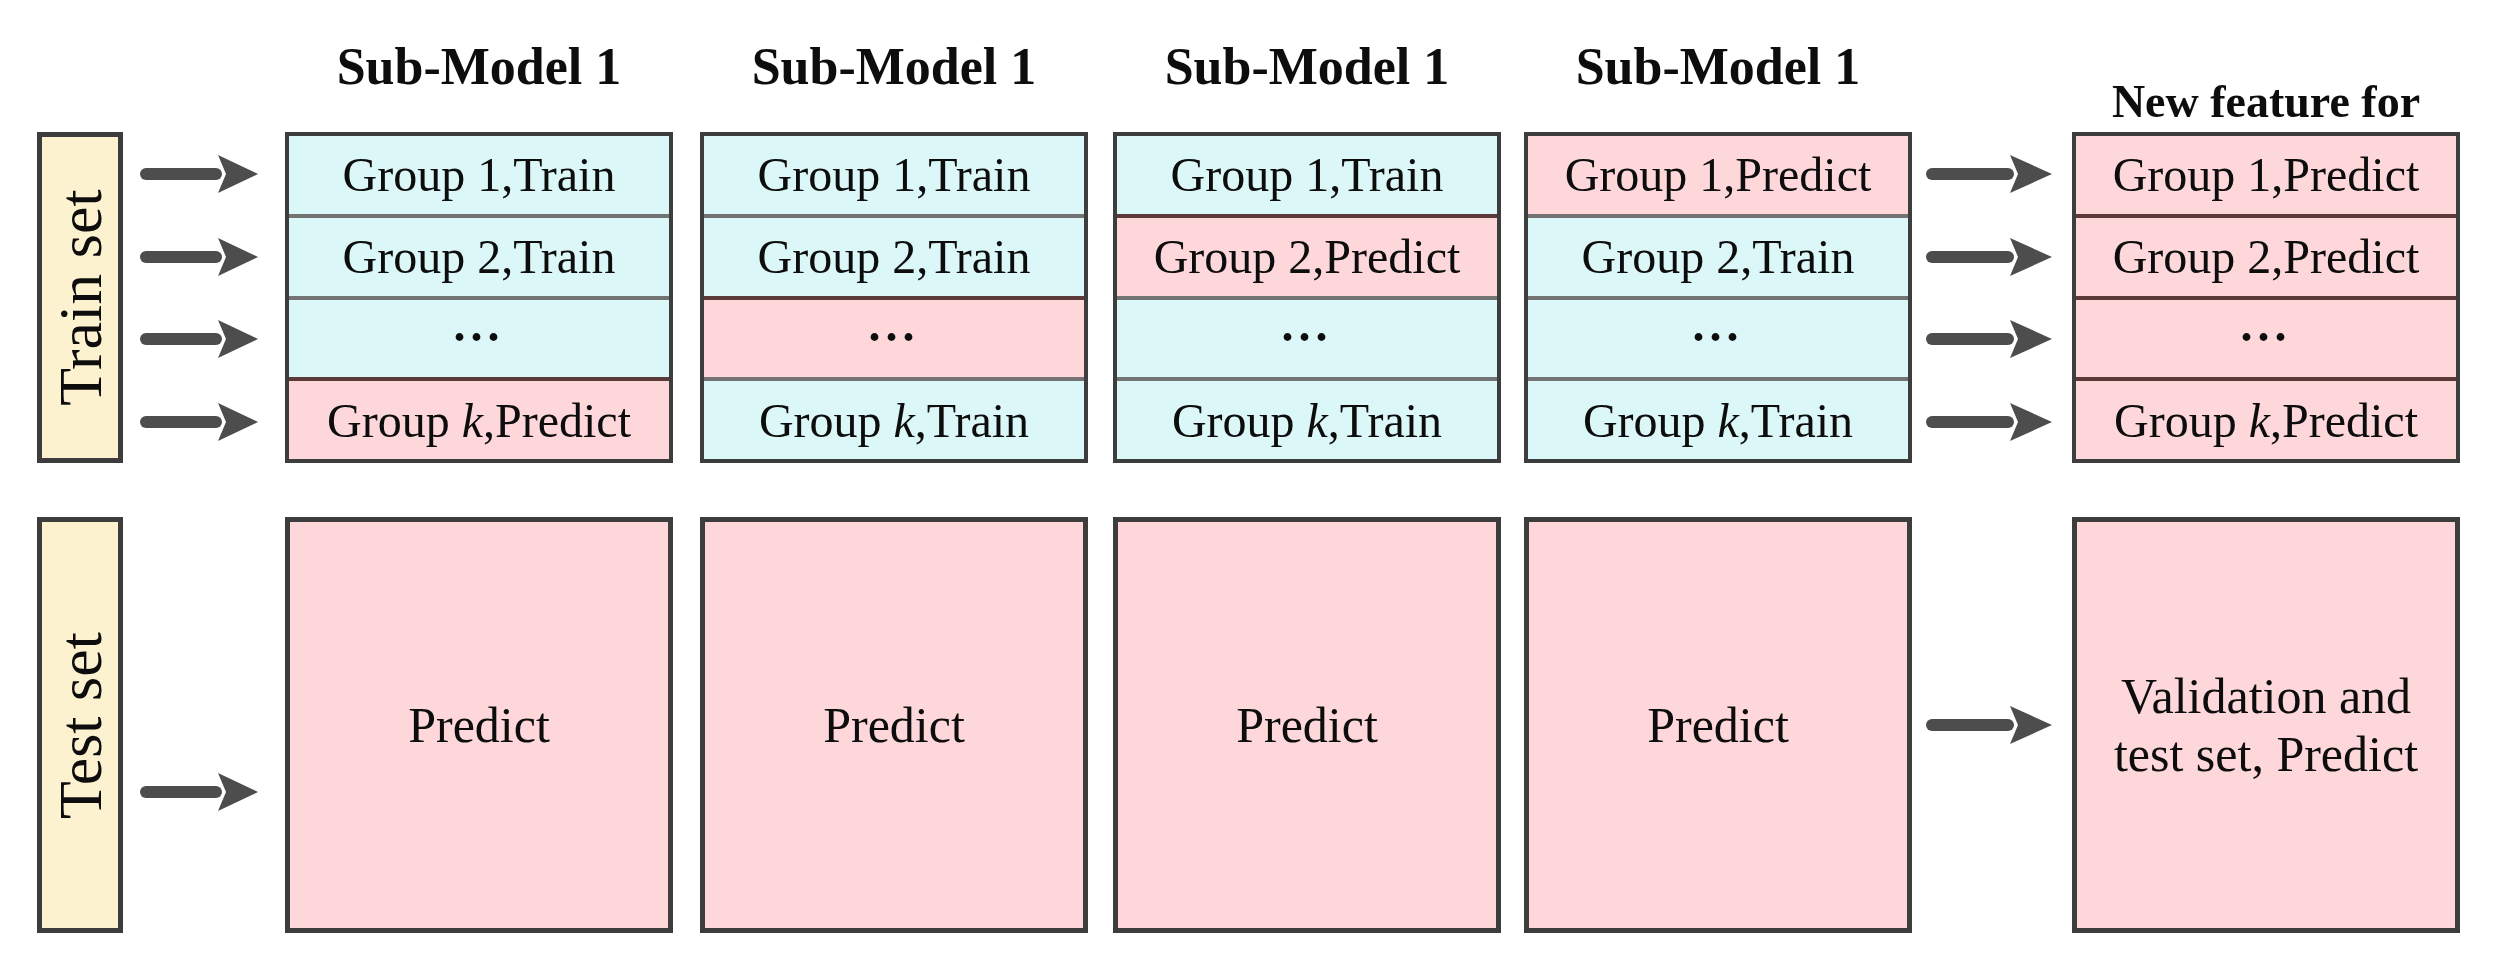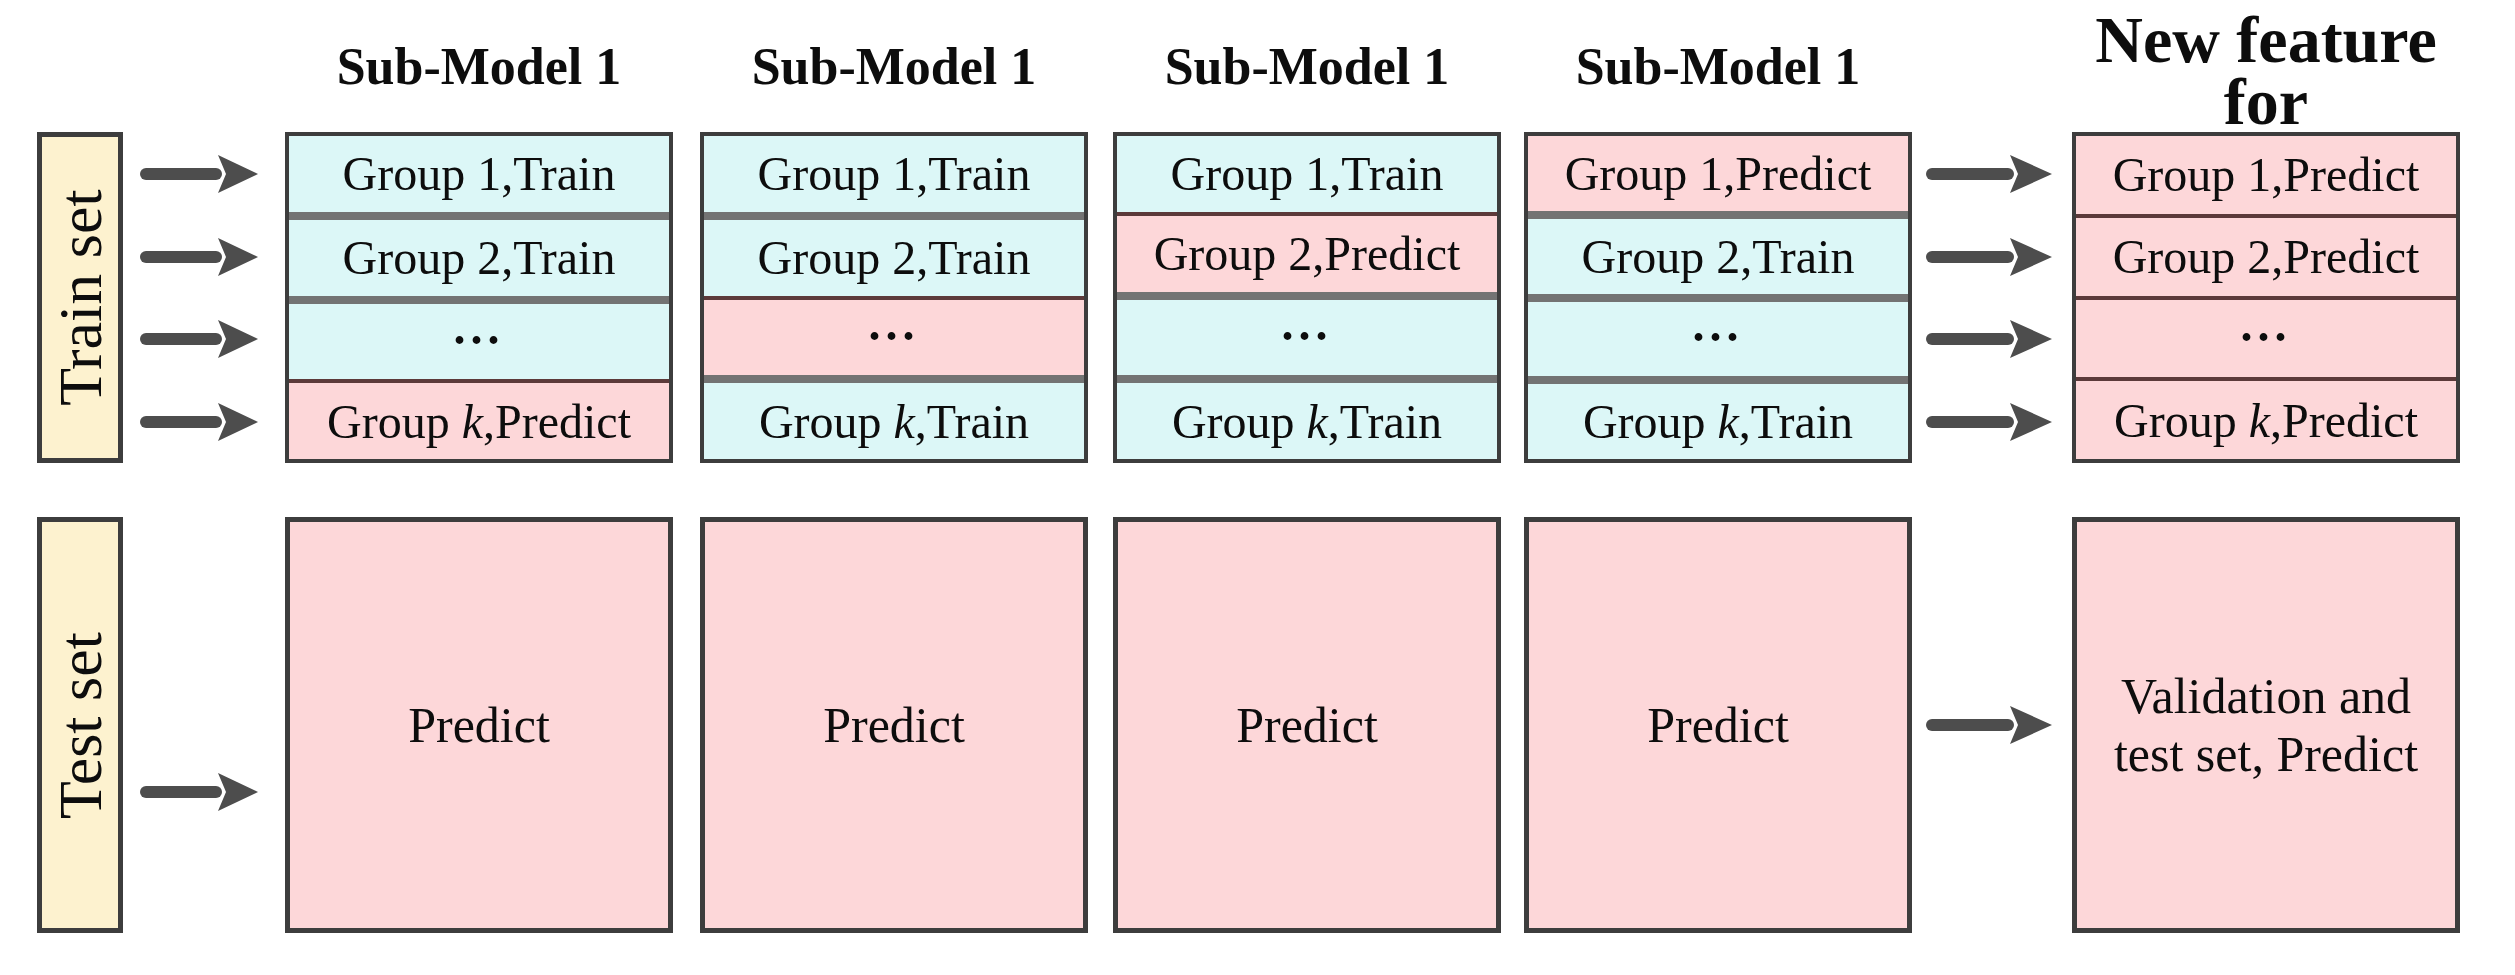--- a/index.html
+++ b/index.html
@@ -16,21 +16,21 @@
 
   
   .sub-header{
     top:0;height:132px;width:388px;
     display:flex;align-items:center;justify-content:center;
     font-weight:bold;font-size:52px;white-space:nowrap;
   }
   .nf-header{
     top:0;height:133px;width:388px;left:2072px;
     display:flex;flex-direction:column;align-items:center;justify-content:flex-end;
-    font-weight:bold;font-size:66px;line-height:62px;text-align:center;
+    font-weight:bold;font-size:46px;line-height:62px;text-align:center;
   }
   .nf-header .u{border-bottom:5px solid #161616;padding-bottom:1px;}
 
   
   .set-label{
     left:37px;width:86px;
     background:#fdf2cf;border:5px solid #3d3d3d;
     display:flex;align-items:center;justify-content:center;
   }
   .set-label .vtext{
@@ -43,21 +43,21 @@
   .fold-col{
     top:132px;height:331px;width:388px;
     border:4px solid #3d3d3d;
     display:flex;flex-direction:column;
     background:#b91c1c;
   }
   .cell{
     flex:1;display:flex;align-items:center;justify-content:center;
     font-size:48px;white-space:nowrap;overflow:hidden;
   }
-  .cell[data-type="train"]{background:#dcf7f7;border-top:8px solid #737373;}
+  .cell[data-type="train"]{background:#dcf7f7;border-top:4px solid #737373;}
   .cell[data-type="predict"]{background:#fdd7d9;border-top:4px solid #5c3a3a;}
   .fold-col .cell:first-child{border-top:none;}
   .cell i{font-style:italic;}
   .cell.dots{font-weight:bold;letter-spacing:5px;}
   .cell.dots .ct{transform:translateY(-14px);}
 
   
   .big-box{
     top:517px;height:416px;width:388px;
     background:#fdd7d9;border:5px solid #3d3d3d;

